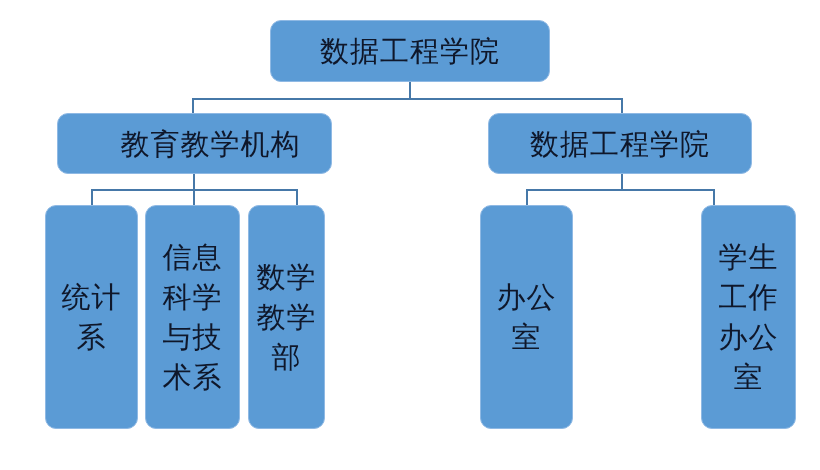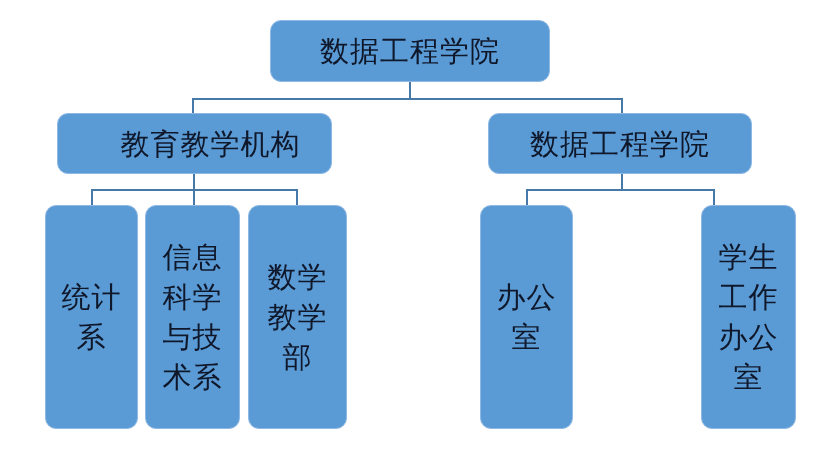--- a/index.html
+++ b/index.html
@@ -46,21 +46,21 @@
     white-space: pre-line;
   }
   
   .node-root    { left: 270px; top: 20px;  width: 280px; height: 62px; }
   
   .node-edu     { left: 57px;  top: 113px; width: 275px; height: 61px; padding-left: 32px; }
   .node-admin   { left: 488px; top: 113px; width: 264px; height: 61px; }
   
   .node-stats   { left: 45px;  top: 205px; width: 93px;  height: 224px; }
   .node-info    { left: 145px; top: 205px; width: 95px;  height: 224px; }
-  .node-math    { left: 248px; top: 205px; width: 99px;  height: 224px; justify-content: center; }
+  .node-math    { left: 248px; top: 205px; width: 77px;  height: 224px; justify-content: center; }
   .node-office  { left: 480px; top: 205px; width: 93px;  height: 224px; }
   .node-student { left: 667px; top: 205px; width: 95px;  height: 224px; margin-left: 34px; }
 </style>
 </head>
 <body>
 
 <div class="canvas">
 
   <svg class="connector-svg" viewBox="0 0 820 470" xmlns="http://www.w3.org/2000/svg">
 

